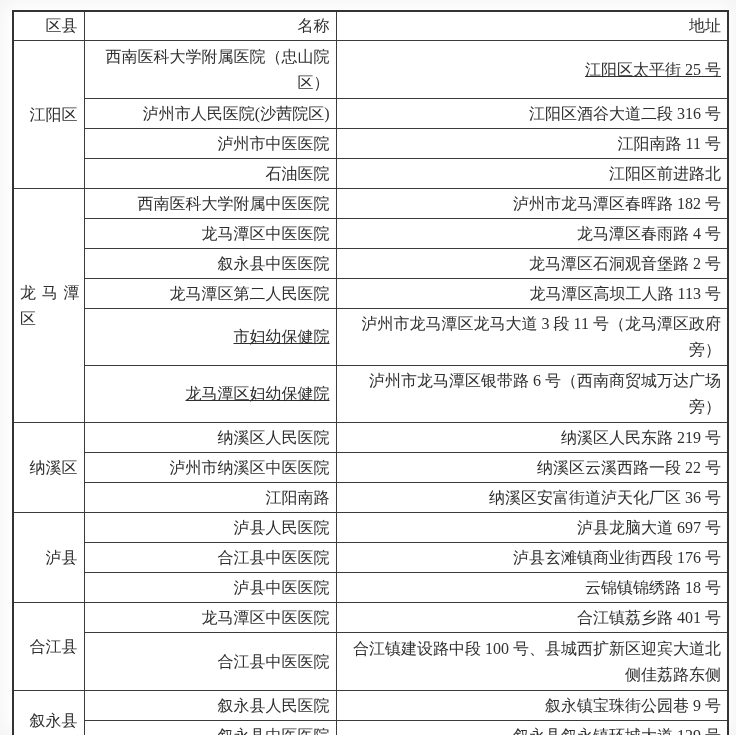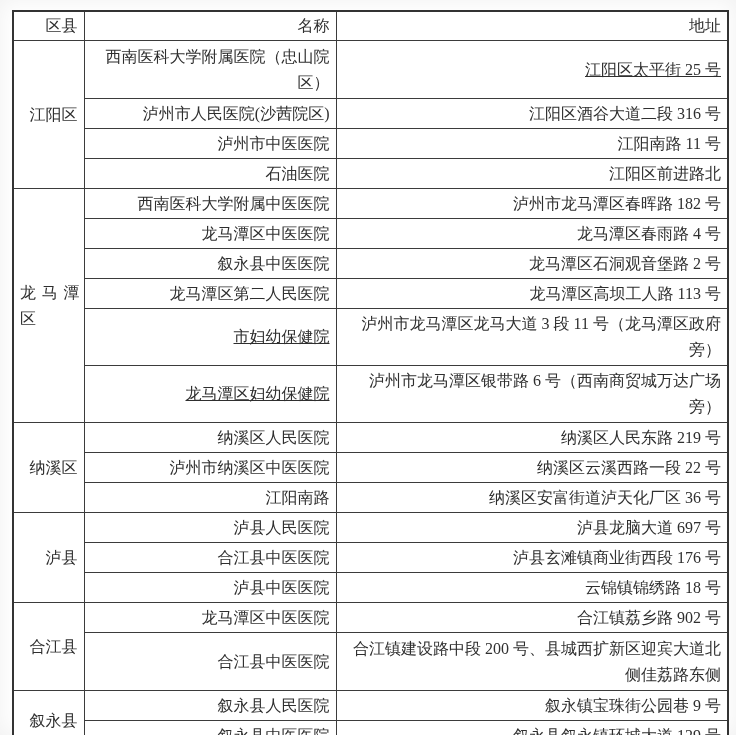--- a/index.html
+++ b/index.html
@@ -143,25 +143,25 @@
       <td>泸县玄滩镇商业街西段 176 号</td>
     </tr>
     <tr class="h1">
       <td>泸县中医医院</td>
       <td>云锦镇锦绣路 18 号</td>
     </tr>
 
     <tr class="h1">
       <td class="district" rowspan="2">合江县</td>
       <td>龙马潭区中医医院</td>
-      <td>合江镇荔乡路 902 号</td>
+      <td>合江镇荔乡路 401 号</td>
     </tr>
     <tr>
       <td class="hh2b va-top">合江县中医医院</td>
-      <td class="hh2b">合江镇建设路中段 200 号、县城西扩新区迎宾大道北侧佳荔路东侧</td>
+      <td class="hh2b">合江镇建设路中段 100 号、县城西扩新区迎宾大道北侧佳荔路东侧</td>
     </tr>
 
     <tr class="h1">
       <td class="district" rowspan="2">叙永县</td>
       <td>叙永县人民医院</td>
       <td>叙永镇宝珠街公园巷 9 号</td>
     </tr>
     <tr class="h1">
       <td>叙永县中医医院</td>
       <td>叙永县叙永镇环城大道 129 号</td>

